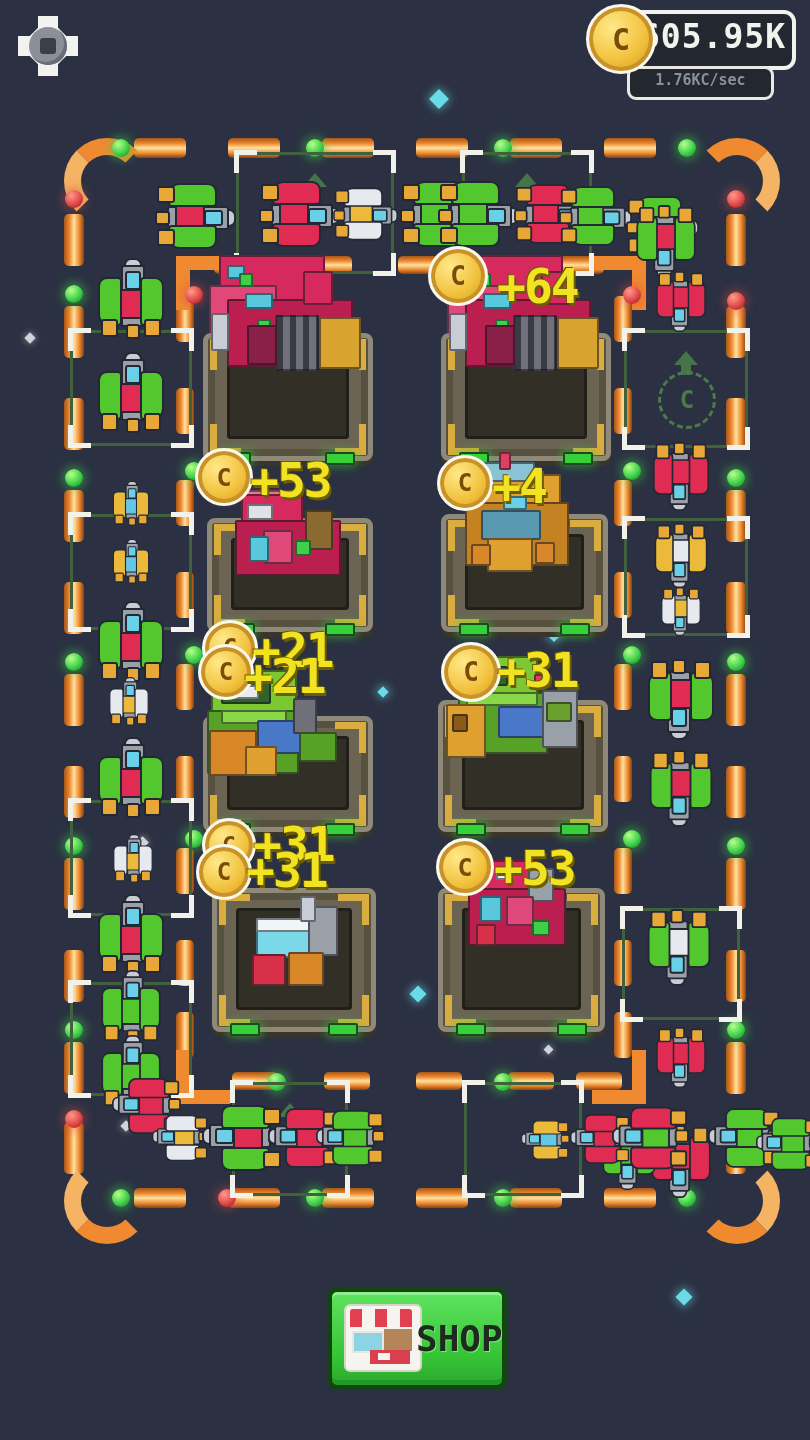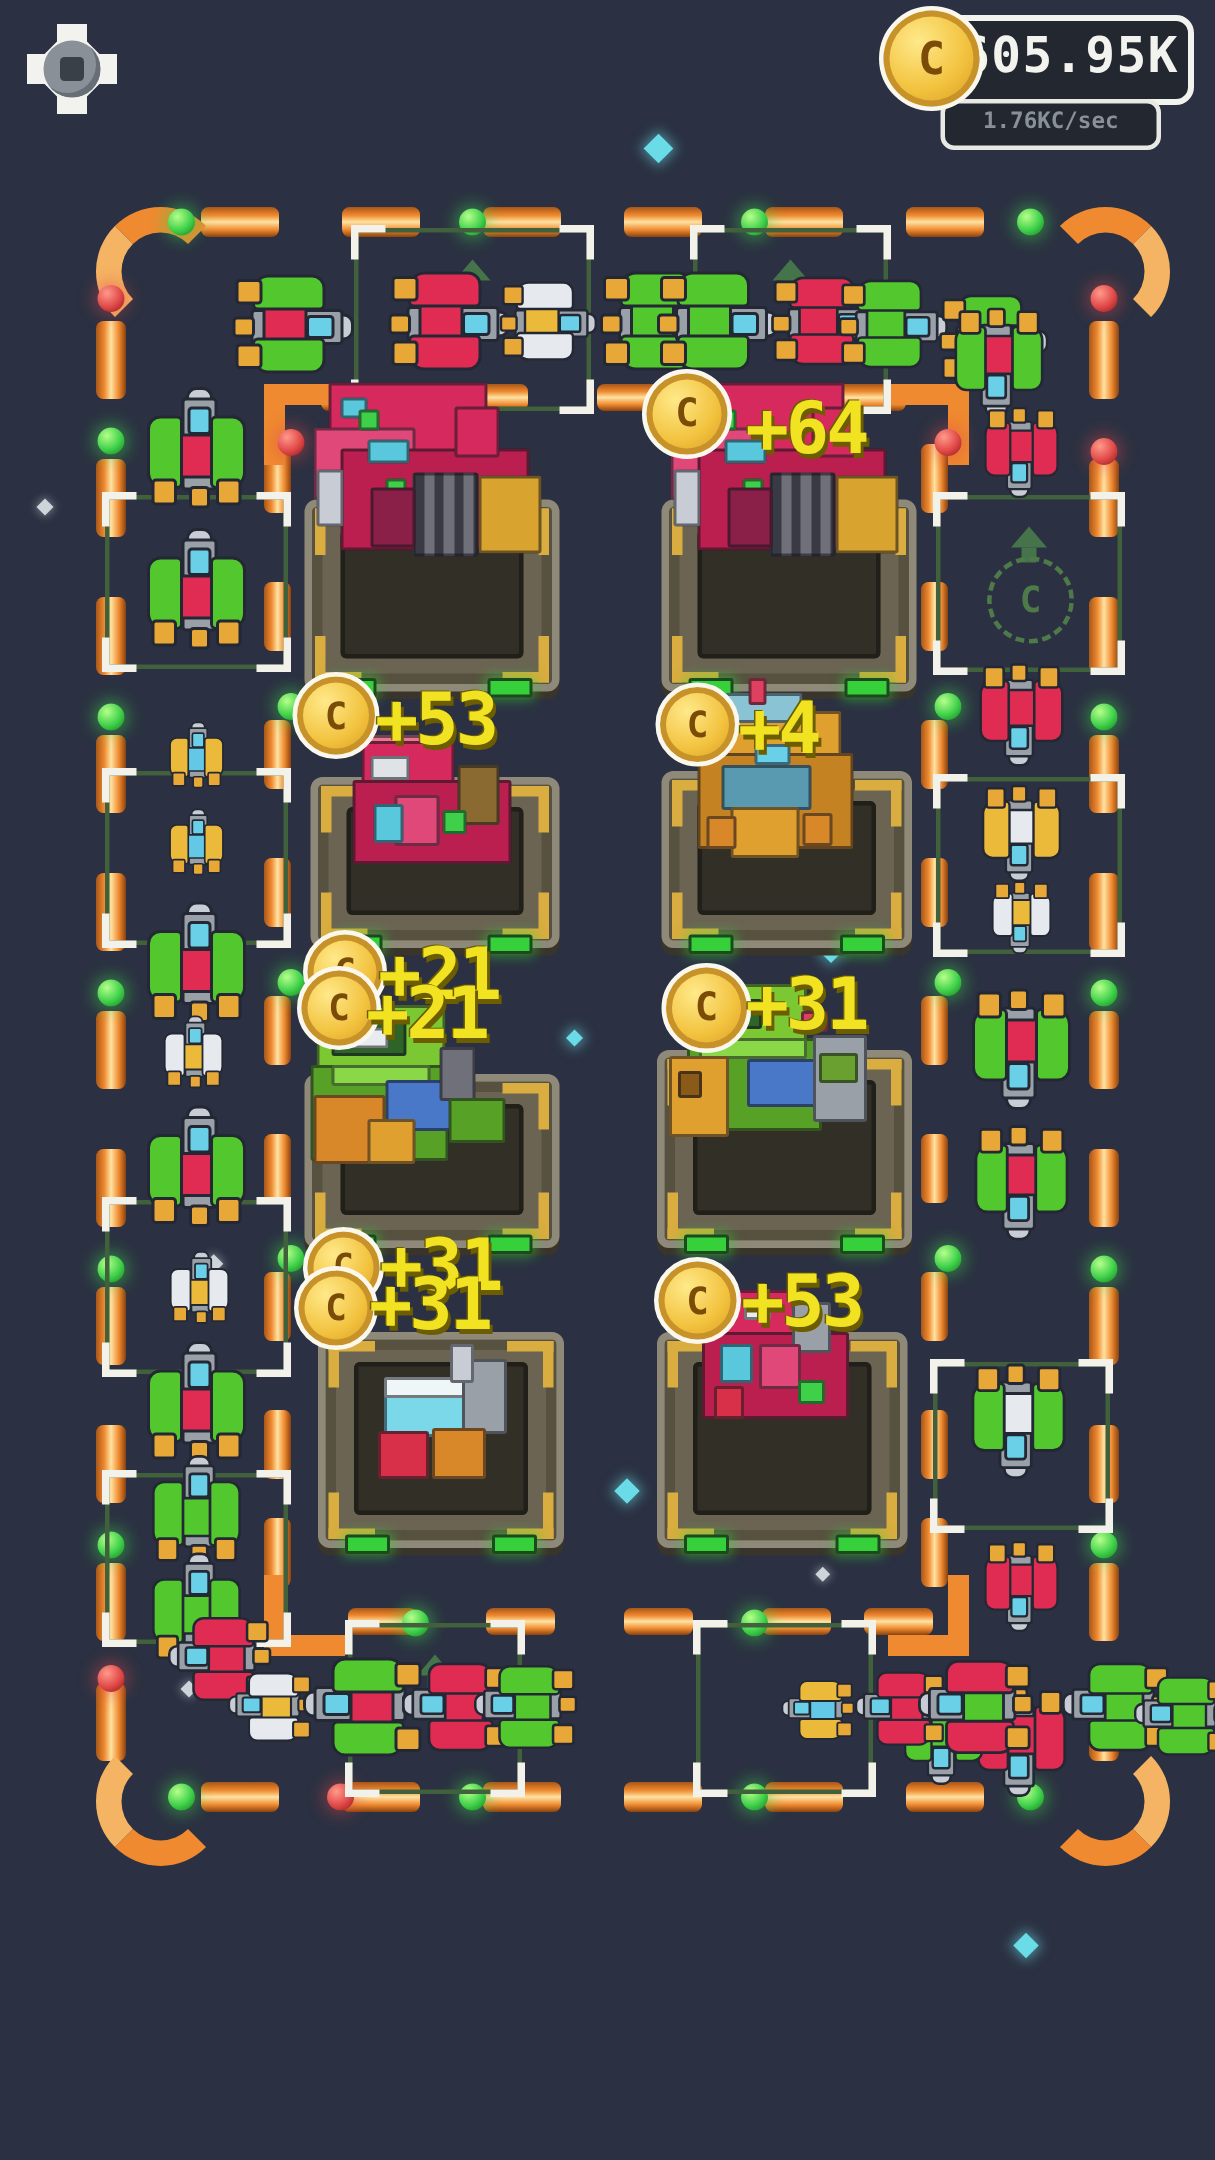--- a/index.html
+++ b/index.html
@@ -900,13 +900,23 @@
       <div class="star cyan" style="left: 549px; top: 630px; width: 10px; height: 10px;"></div>
       <div class="star cyan" style="left: 379px; top: 688px; width: 8px; height: 8px;"></div>
       <div class="star cyan" style="left: 412px; top: 988px; width: 12px; height: 12px;"></div>
       <div class="star cyan" style="left: 678px; top: 1291px; width: 12px; height: 12px;"></div>
       <div class="star white" style="left: 122px; top: 1122px; width: 8px; height: 8px;"></div>
       <div class="star white" style="left: 545px; top: 1046px; width: 7px; height: 7px;"></div>
       <div class="star white" style="left: 138px; top: 838px; width: 9px; height: 9px;"></div>
       <div class="star white" style="left: 26px; top: 334px; width: 8px; height: 8px;"></div>
     </div>
 
+  <div id="shop-btn" class="abs">
+    <div id="shop-icon" class="abs">
+      <div id="shop-awning" class="abs"></div>
+      <div id="shop-window" class="abs"></div>
+      <div id="shop-wall" class="abs"></div>
+      <div id="shop-door" class="abs"></div>
+      <div id="shop-tag" class="abs"></div>
+    </div>
+    <div id="shop-label" class="abs">SHOP</div>
+  </div>
 </div>
 
 </body></html>

